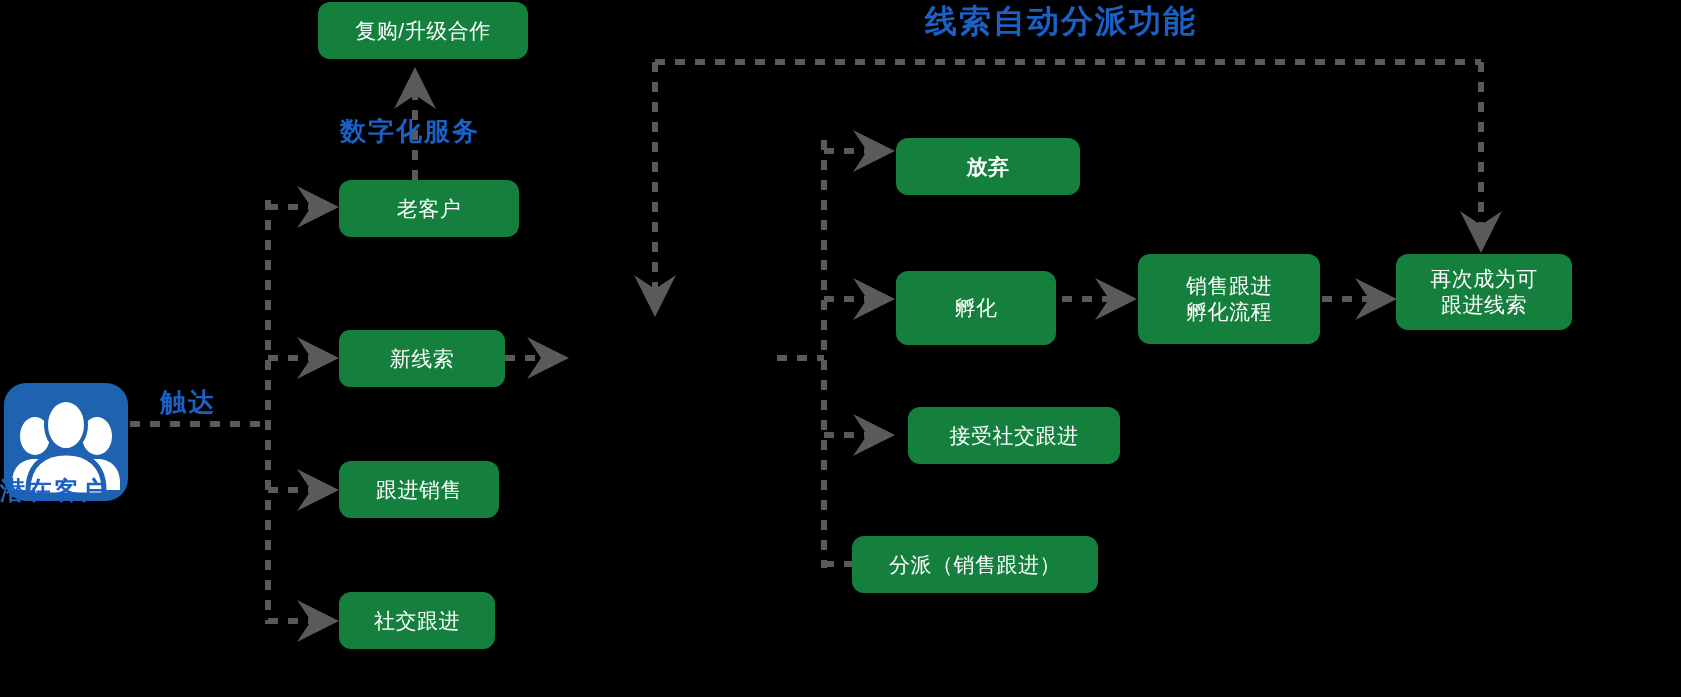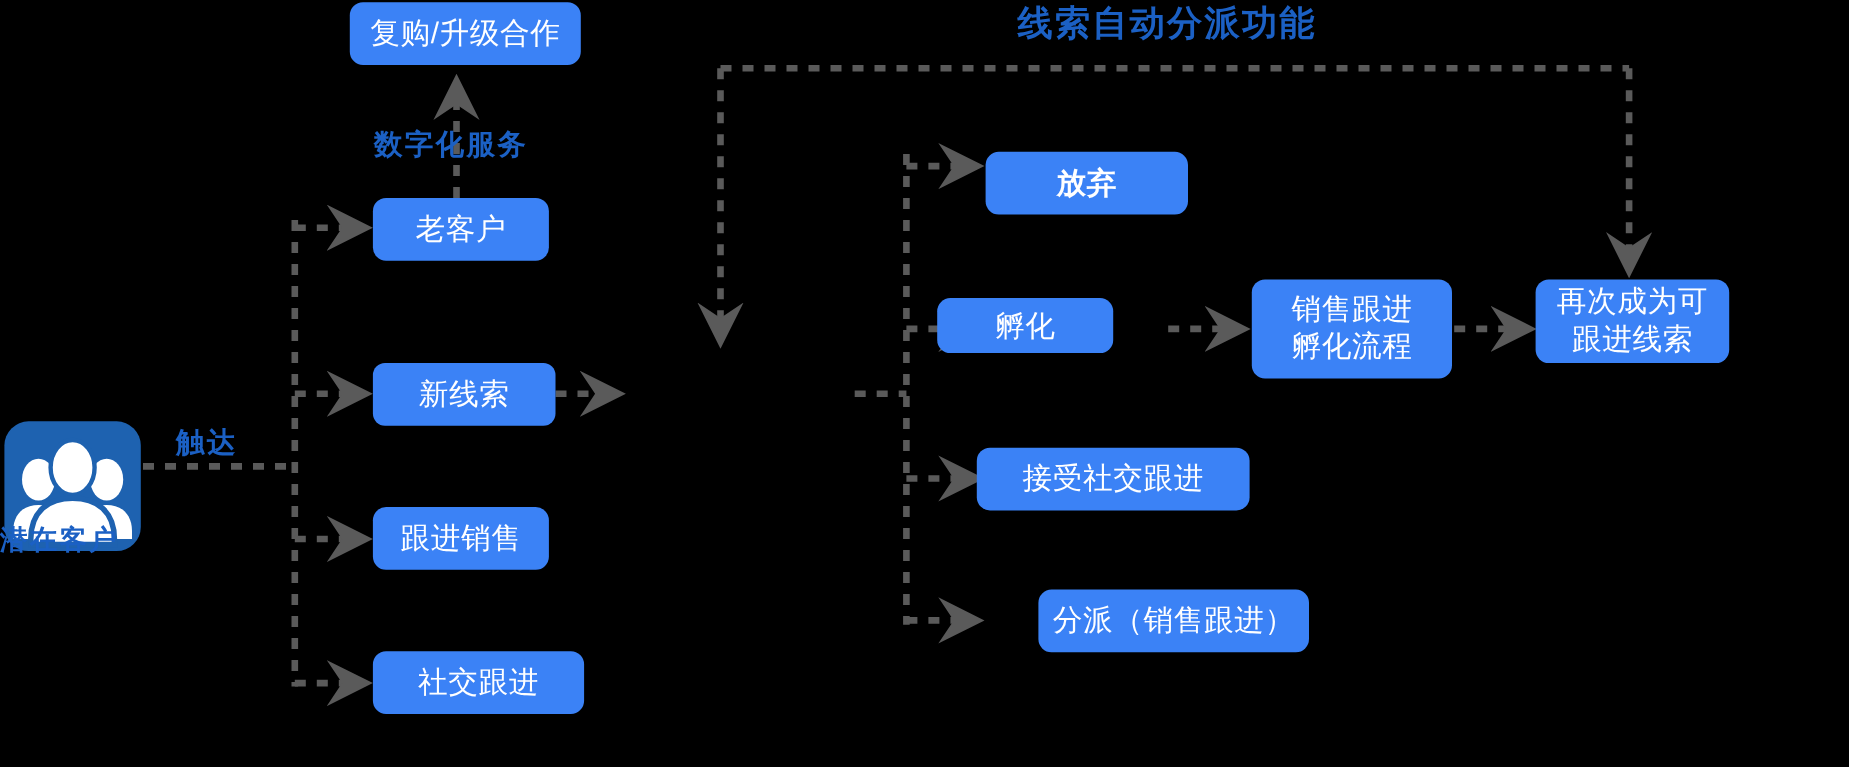--- a/index.html
+++ b/index.html
@@ -11,29 +11,29 @@
     position: relative;
     width: 1681px;
     height: 697px;
     background: #000000;
     overflow: hidden;
     font-family: "Liberation Sans", "DejaVu Sans", sans-serif;
   }
   
   .node {
     position: absolute;
-    background: #3b82f6;
+    background: #15803d;
     color: #FFFFFF;
     border-radius: 12px;
     display: flex;
     align-items: center;
     justify-content: center;
     text-align: center;
     line-height: 1.22;
-    font-size: 27px;
+    font-size: 21px;
     letter-spacing: 0.5px;
     box-sizing: border-box;
     padding: 0 8px;
     white-space: pre-line;
   }
   .node.two-line { line-height: 1.25; }
 
   
   .blue-label {
     position: absolute;
@@ -140,36 +140,36 @@
   </div>
 
   <div class="blue-label" style="left:0px; top:474px; font-size:25px;">潜在客户</div>
 
   <div class="blue-label" style="left:160px; top:385px;">触达</div>
 
   <div class="blue-label" style="left:340px; top:114px;">数字化服务</div>
 
   <div class="node" style="left:318px; top:2px; width:210px; height:57px;">复购/升级合作</div>
 
-  <div class="node" style="left:339px; top:180px; width:160px; height:57px;text-align:right;">老客户</div>
+  <div class="node" style="left:339px; top:180px; width:180px; height:57px;text-align:right;">老客户</div>
 
   <div class="node" style="left:339px; top:330px; width:166px; height:57px;border-radius:11px;">新线索</div>
 
   <div class="node" style="left:339px; top:461px; width:160px; height:57px;">跟进销售</div>
 
-  <div class="node" style="left:339px; top:592px; width:192px; height:57px;">社交跟进</div>
+  <div class="node" style="left:339px; top:592px; width:156px; height:57px;">社交跟进</div>
 
 
   <div class="node" style="left:896px; top:138px; width:184px; height:57px;font-weight:bold;">放弃</div>
 
-  <div class="node" style="left:852px; top:271px; width:160px; height:50px;">孵化</div>
+  <div class="node" style="left:896px; top:271px; width:160px; height:74px;">孵化</div>
 
-  <div class="node" style="left:888px; top:407px; width:248px; height:57px;">接受社交跟进</div>
+  <div class="node" style="left:908px; top:407px; width:212px; height:57px;">接受社交跟进</div>
 
-  <div class="node" style="left:944px; top:536px; width:246px; height:57px;">分派（销售跟进）</div>
+  <div class="node" style="left:852px; top:536px; width:246px; height:57px;">分派（销售跟进）</div>
 
   <div class="node two-line" style="left:1138px; top:254px; width:182px; height:90px;">销售跟进
 孵化流程</div>
 
   <div class="node two-line" style="left:1396px; top:254px; width:176px; height:76px;">再次成为可
 跟进线索</div>
 
 </div>
 
 </body></html>

